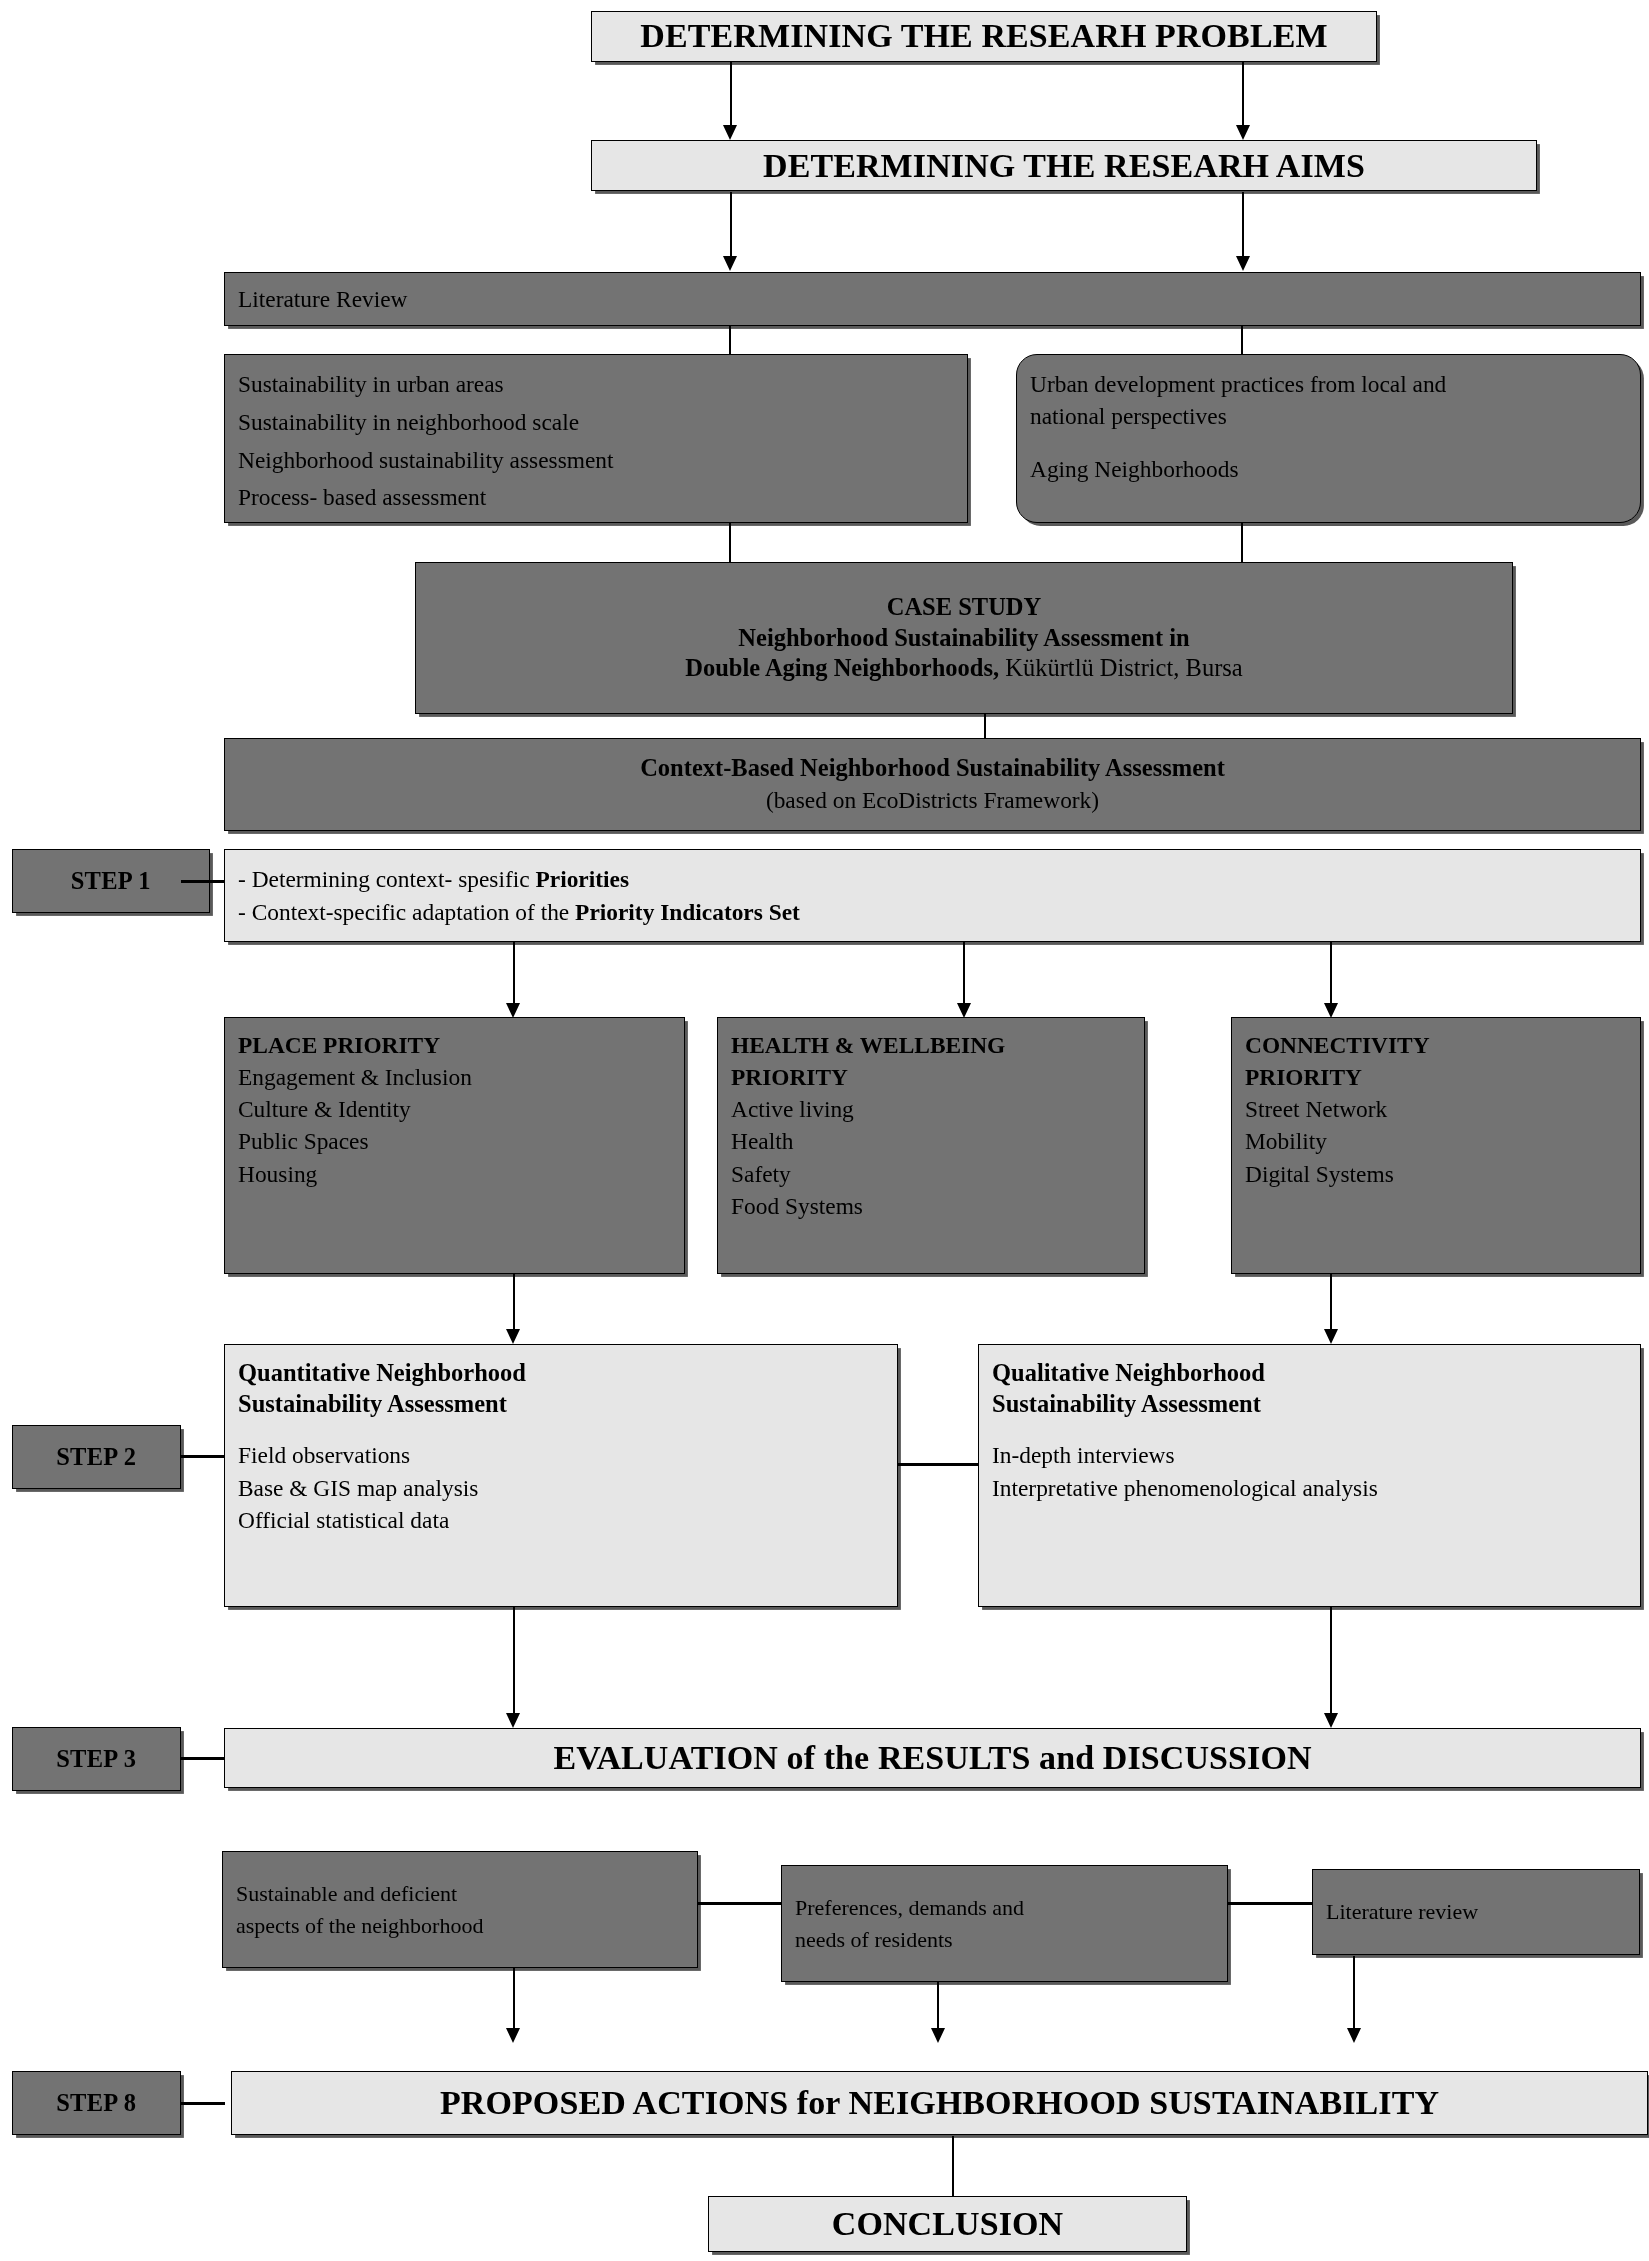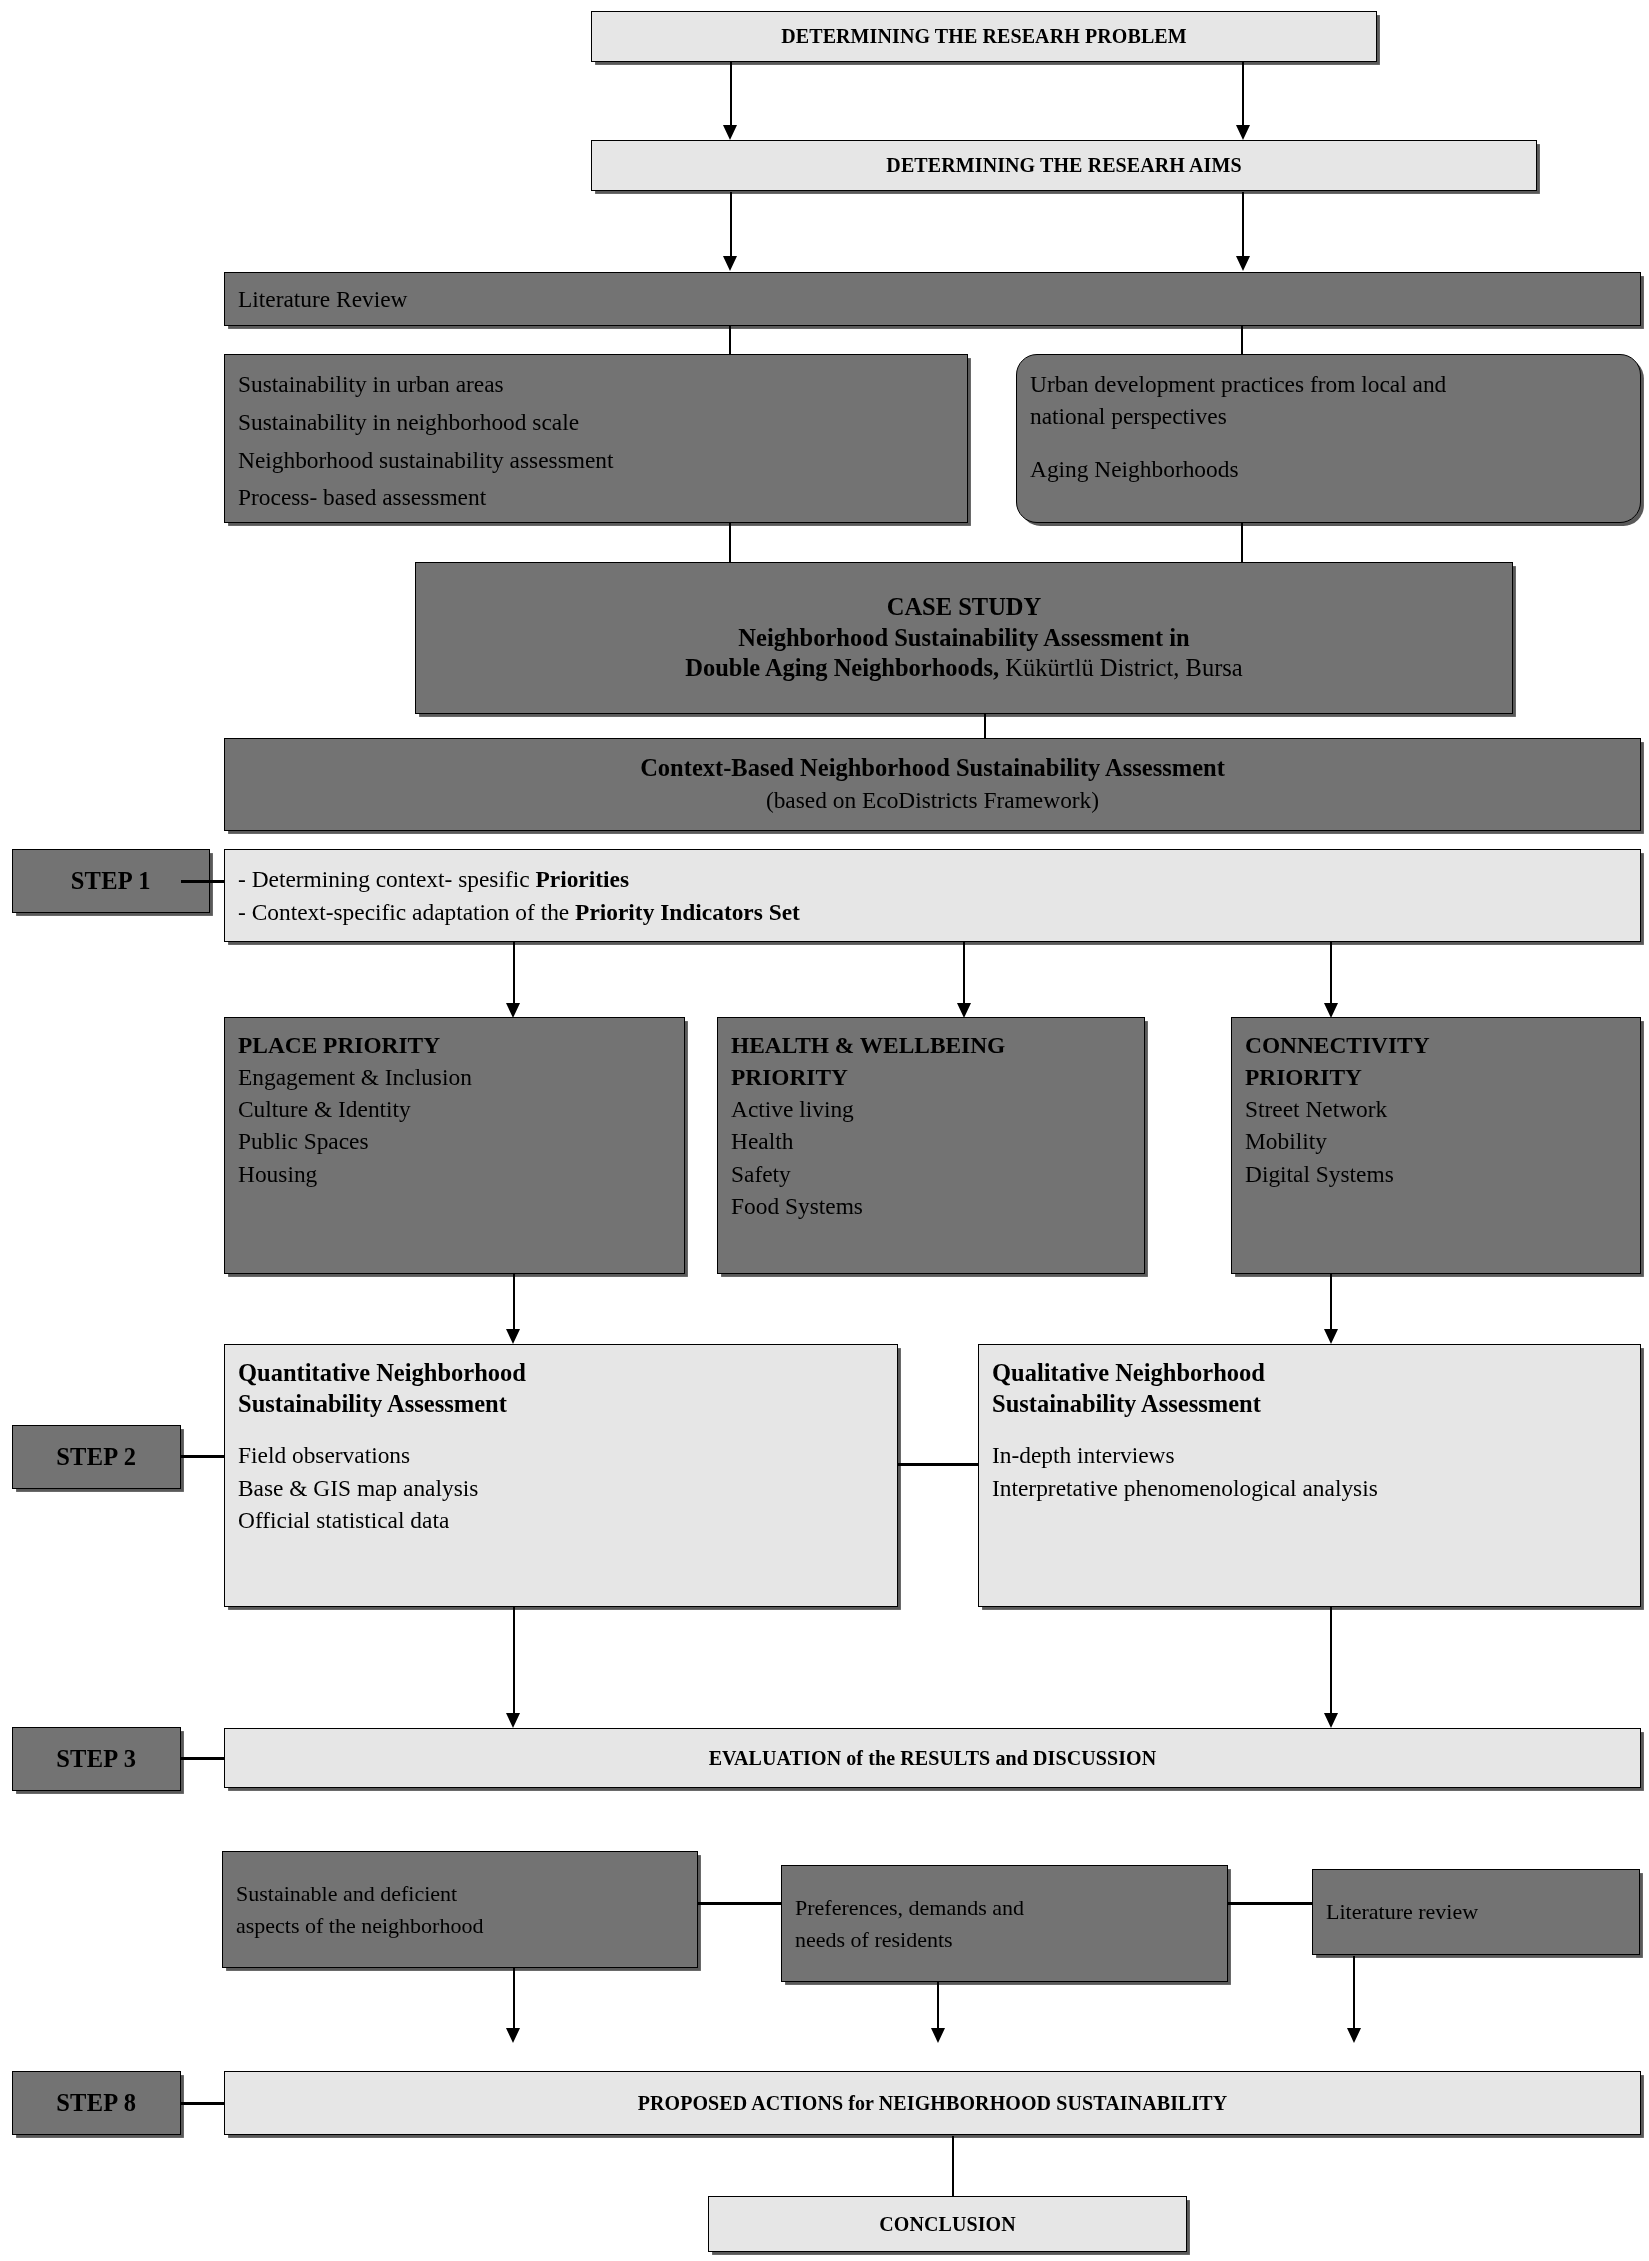--- a/index.html
+++ b/index.html
@@ -8,21 +8,21 @@
 
   .box{position:absolute;box-sizing:border-box;border:1.8px solid #000;
        background:#737373;box-shadow:3.5px 3.5px 0 -0.6px rgba(60,60,60,.85);}
   .box.shaded{background:#e6e6e6;}
   .box .inner{position:absolute;inset:0;display:flex;flex-direction:column;
        padding:8.2px 13px;box-sizing:border-box;}
   .box.center .inner{align-items:center;justify-content:center;text-align:center;}
   .box.vcenter .inner{justify-content:center;}
   .box.left .inner{align-items:flex-start;text-align:left;}
 
-  .t-huge{font-size:20px;font-weight:bold;letter-spacing:0.1px;line-height:1.15;}
+  .t-huge{font-size:34px;font-weight:bold;letter-spacing:0.1px;line-height:1.15;}
   .t-title{font-size:24.5px;font-weight:bold;line-height:1.25;}
   .t-body{font-size:23.4px;font-weight:normal;line-height:1.38;}
   .t-bodys{font-size:22px;font-weight:normal;line-height:1.42;}
   .t-step{font-size:24.5px;font-weight:bold;letter-spacing:0.3px;}
   .b{font-weight:bold;}
   .n{font-weight:normal;}
   .sp{height:20px;}
 
   .line{position:absolute;background:#000;}
   .vline{width:2.3px;}
@@ -241,21 +241,21 @@
   <div class="line vline" style="left:1353px;top:1956px;width:2.3px;height:76px;"></div>
   <div class="arrowhead" style="left:1347px;top:2028px;"></div>
 
   <div class="box center" style="left:11.7px;top:2071px;width:169px;height:64px;">
     <div class="inner">
         <div class="t-step">STEP 8</div>
       </div>
   </div>
   <div class="line hline" style="left:181px;top:2102px;width:44px;height:2.9px;"></div>
 
-  <div class="box shaded center" style="left:224px;top:2071px;width:1417px;height:64px;padding-left:32px;">
+  <div class="box shaded center" style="left:231px;top:2071px;width:1417px;height:64px;padding-left:32px;">
     <div class="inner">
         <div class="t-huge">PROPOSED ACTIONS for NEIGHBORHOOD SUSTAINABILITY</div>
       </div>
   </div>
 
   <div class="line vline" style="left:952px;top:2136px;width:2.3px;height:71px;"></div>
   <div class="arrowhead" style="left:945px;top:2203px;"></div>
 
   <div class="box shaded center" style="left:708px;top:2196px;width:479px;height:56px;">
     <div class="inner">

